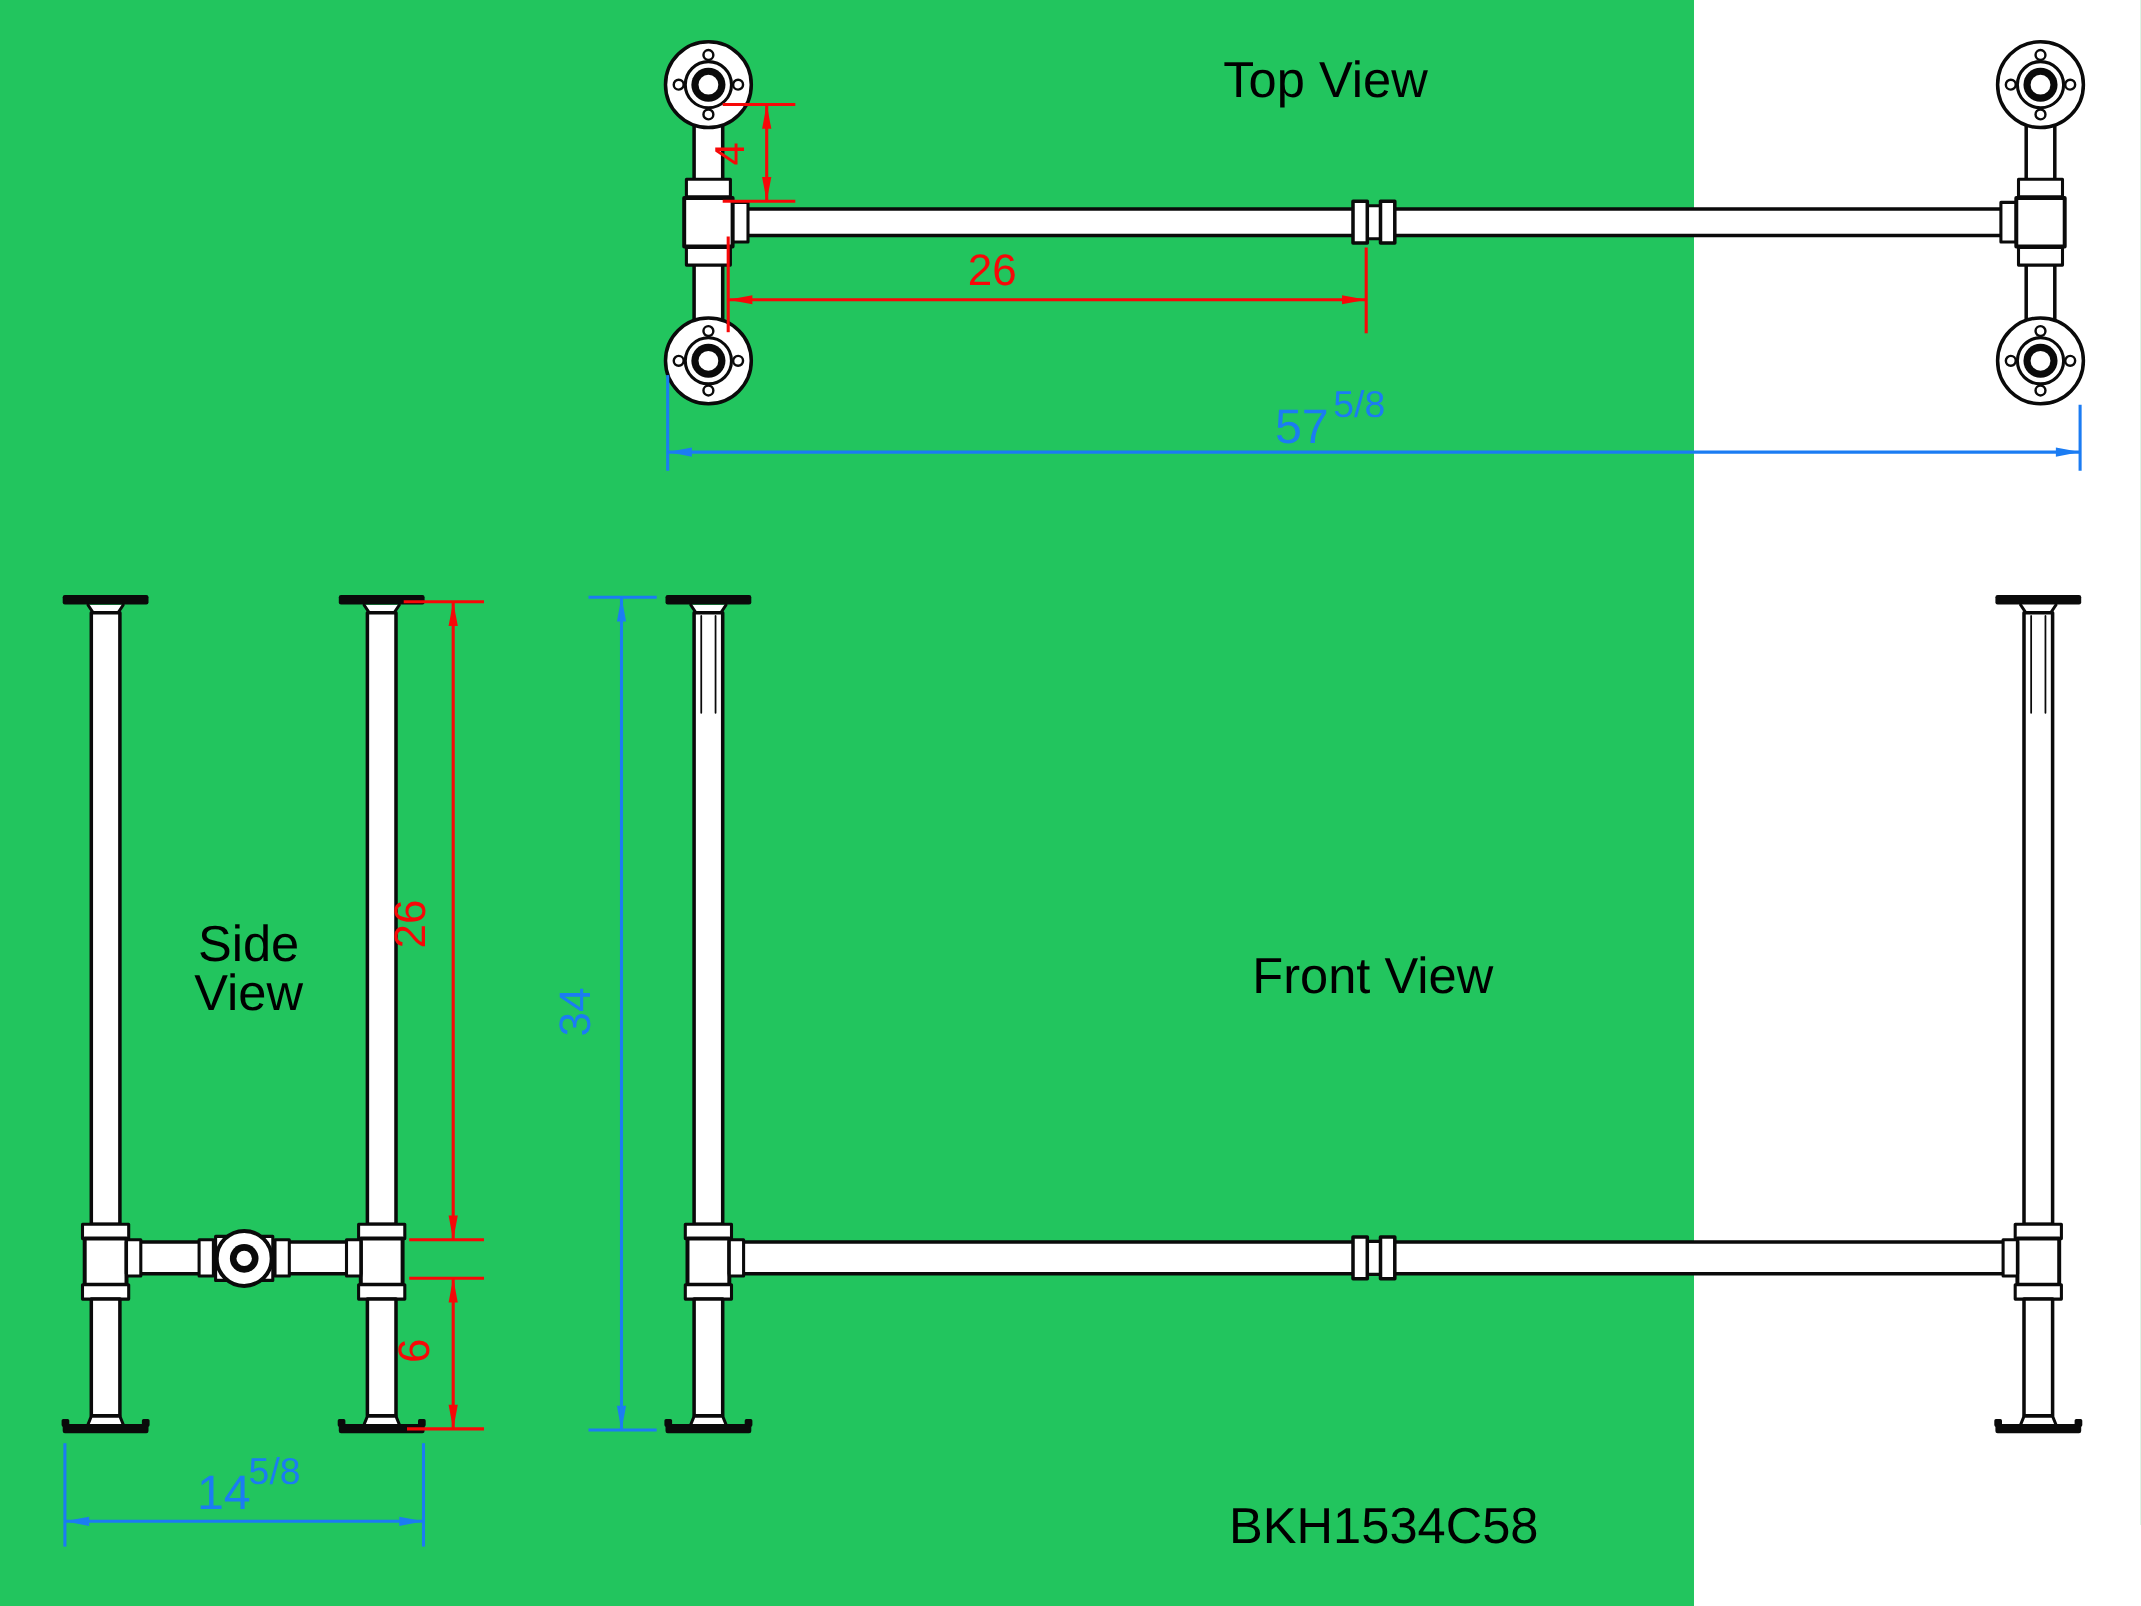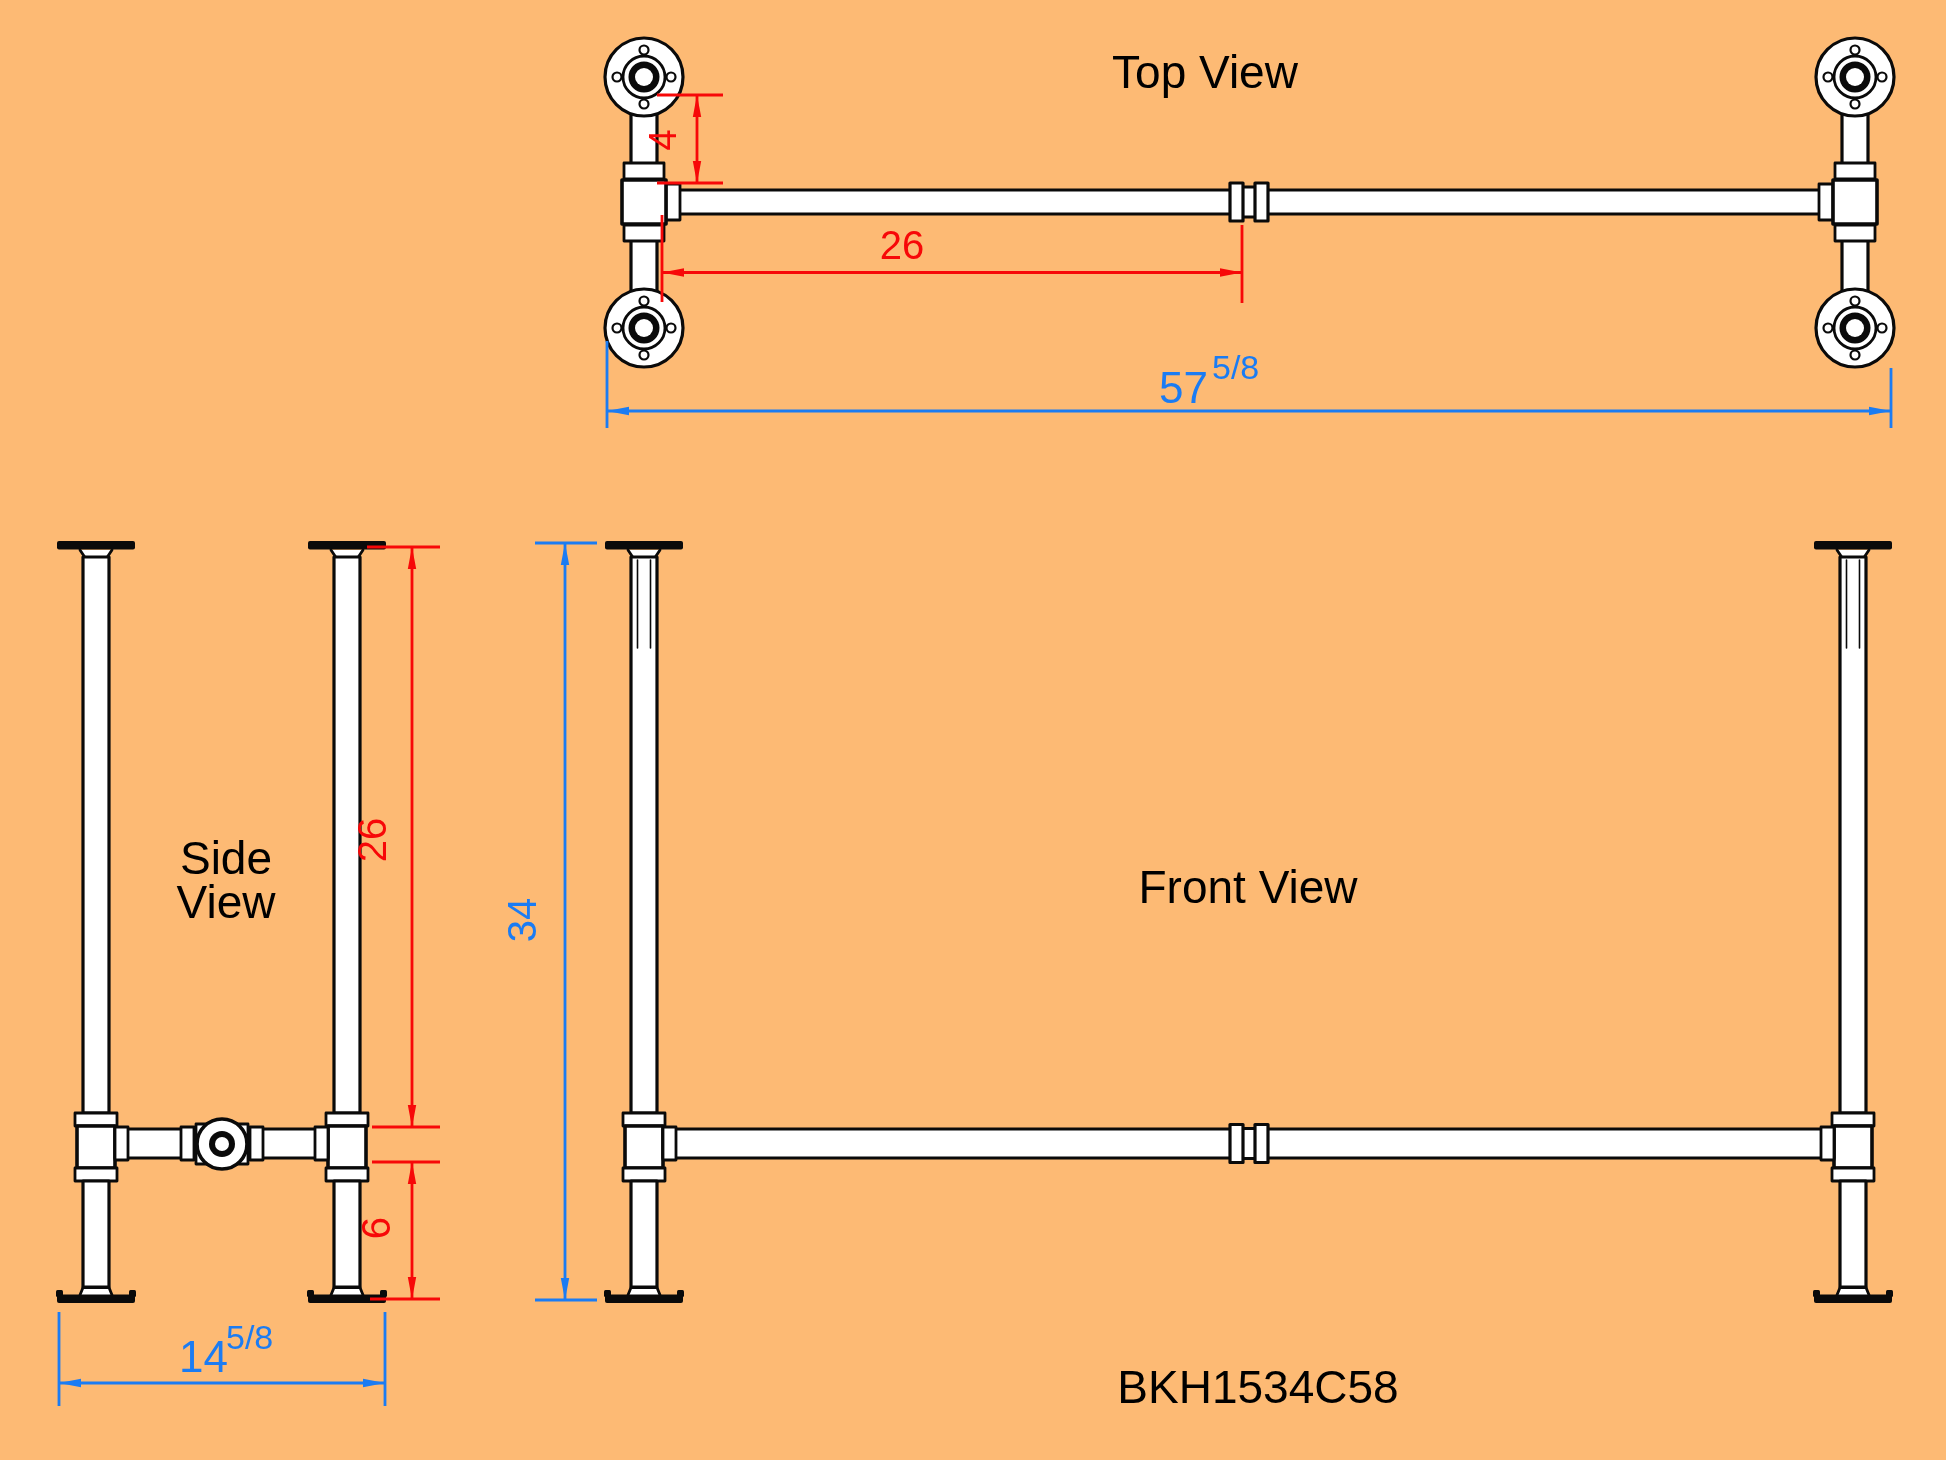--- a/index.html
+++ b/index.html
@@ -1,16 +1,16 @@
 <!DOCTYPE html>
 <html style="--line: #0a0a0a; --red: #f70808; --blue: #1b7cf3;"><head>
 <meta charset="utf-8">
 <style>
   html,body{margin:0;padding:0;background:#ffffff;}
-  #stage{width:1946px;height:1460px;position:relative;background:#fdba74;}
+  #stage{width:1540px;height:1460px;position:relative;background:#22c55e;}
   svg{display:block}
   .ln{stroke:var(--line,#0a0a0a);fill:none;stroke-linecap:round;stroke-linejoin:round}
   .f{fill:#ffffff}
   .fd{fill:var(--line,#0a0a0a);stroke:none}
   .w16{stroke-width:1.6}.w22{stroke-width:2.2}.w28{stroke-width:2.8}.w32{stroke-width:3.2}.w36{stroke-width:3.6}
   .rd{stroke:var(--red,#f70808)}.bl{stroke:var(--blue,#1b7cf3)}
   .dim{fill:none;stroke-width:2.8;stroke-linecap:butt}
   .ar{fill:var(--red,#f70808);stroke:none}
   .ab{fill:var(--blue,#1b7cf3);stroke:none}
   text{font-family:"Liberation Sans","DejaVu Sans",sans-serif;}

